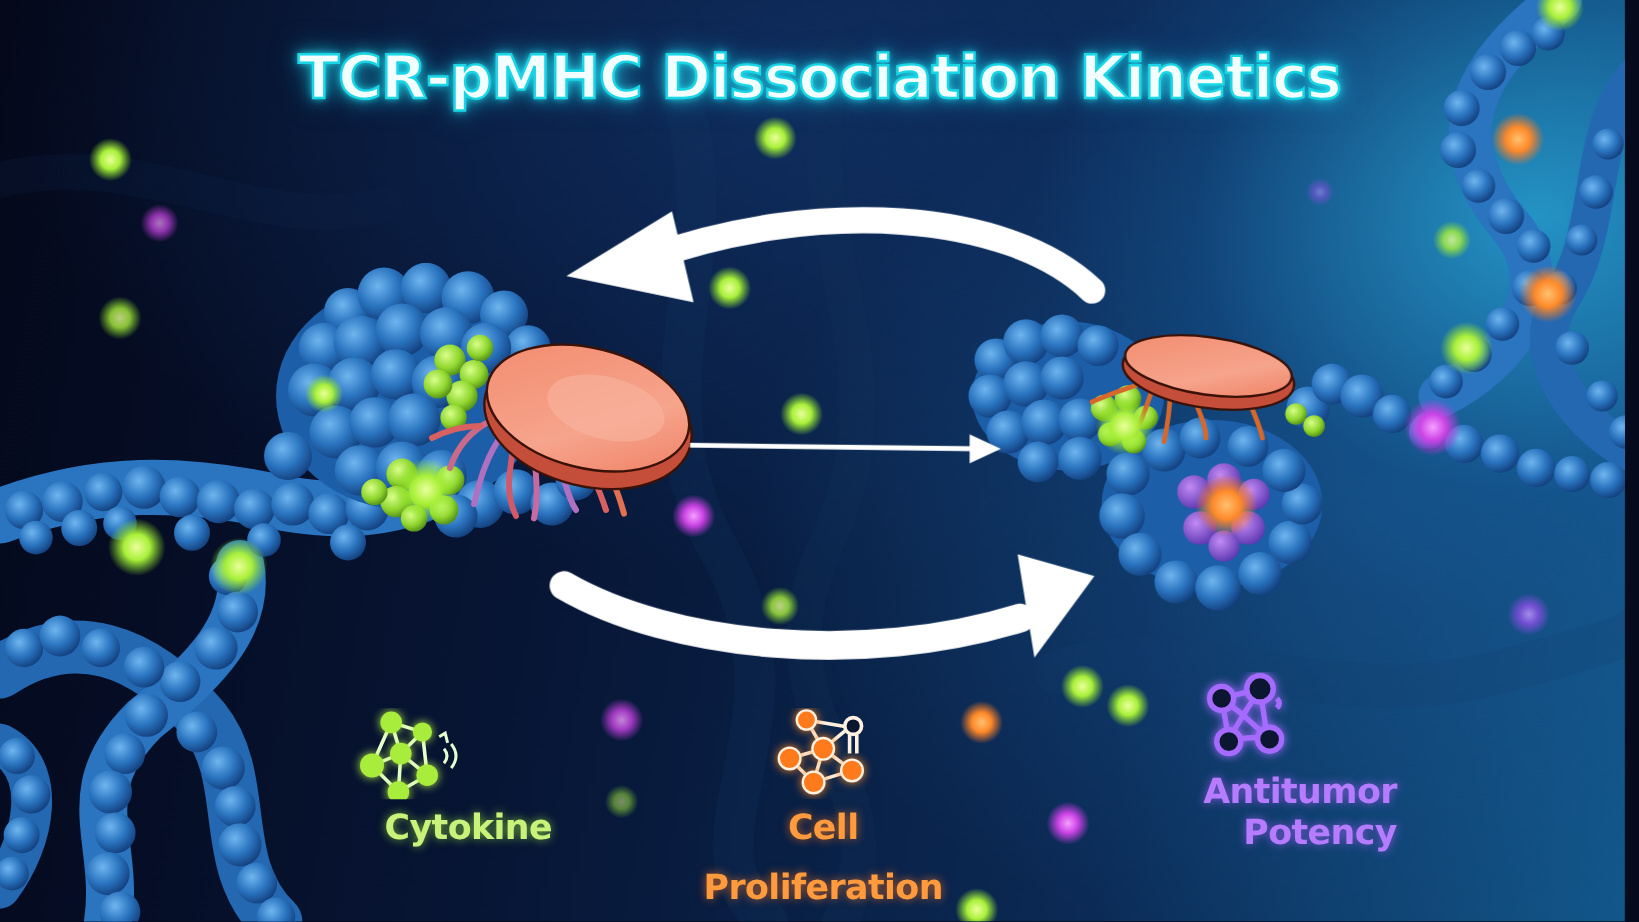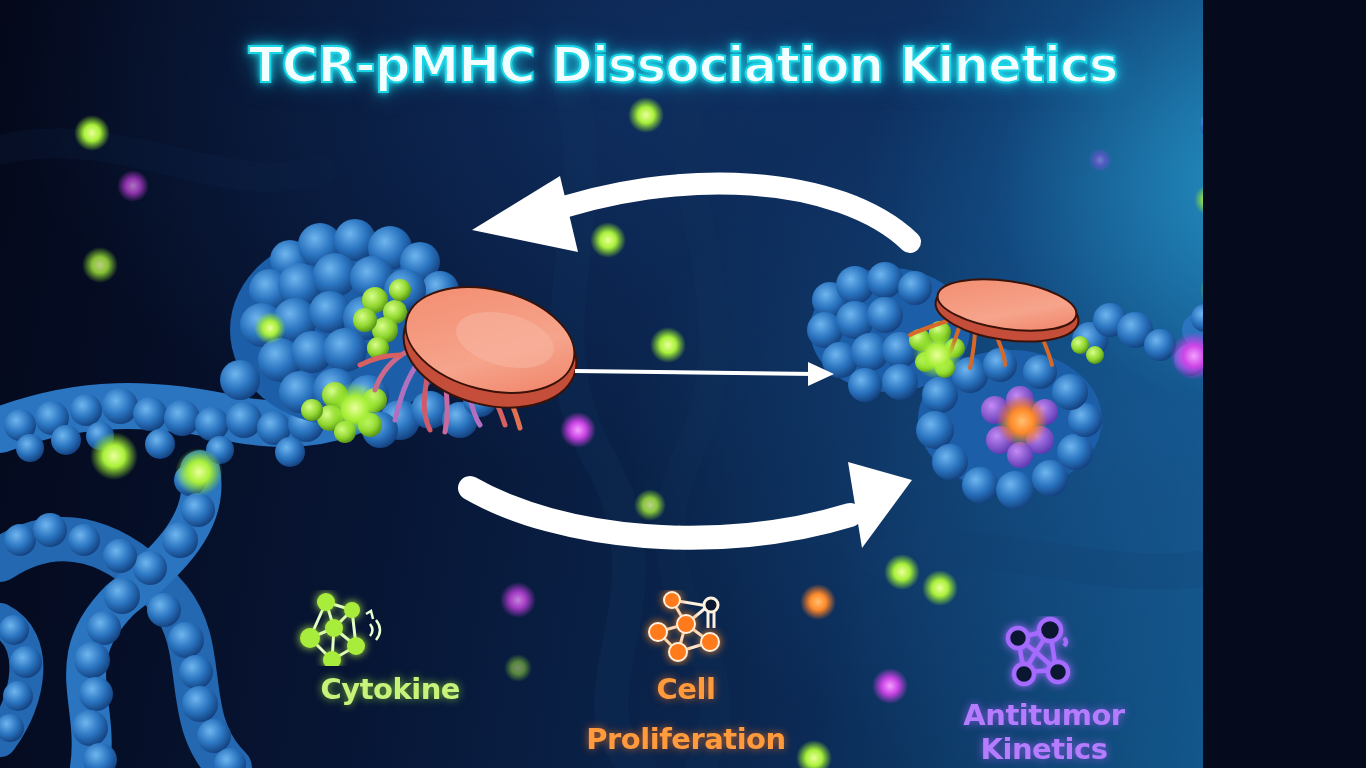--- a/index.html
+++ b/index.html
@@ -1,18 +1,18 @@
 <!DOCTYPE html>
 <html><head>
   <meta charset="utf-8">
   <style>
     * { margin: 0; padding: 0; box-sizing: border-box; }
     html, body { width: 1366px; height: 768px; overflow: hidden; background: #050a1c; }
     #stage {
-      position: relative; width: 1203px; height: 768px; overflow: hidden;
+      position: relative; width: 1354px; height: 768px; overflow: hidden;
       background:
         radial-gradient(ellipse 520px 420px at 1280px 180px, rgba(40,160,210,0.85), rgba(20,90,150,0.35) 55%, rgba(0,0,0,0) 80%),
         radial-gradient(ellipse 700px 500px at 1150px 430px, rgba(25,90,150,0.55), rgba(0,0,0,0) 75%),
         radial-gradient(ellipse 800px 500px at 650px 80px, rgba(20,60,120,0.55), rgba(0,0,0,0) 80%),
         linear-gradient(100deg, #04081a 0%, #071534 35%, #0b2a55 70%, #12578a 100%);
       font-family: "DejaVu Sans", sans-serif;
     }
     svg.layer { position: absolute; left: 0; top: 0; }
     .title {
       position: absolute; left: 0; top: 36px; width: 1366px; text-align: center;
@@ -26,21 +26,21 @@
     }
     .outcome .icon { display: block; margin: 0 auto; }
     .outcome .label {
       font-family: "DejaVu Sans", sans-serif; font-weight: bold; font-size: 29px;
       line-height: 34px; letter-spacing: -0.5px; margin-top: 6px;
     }
     #o-cyto { left: 220px; top: 590px; }
     #o-cyto .label { color: #c8f27a; text-shadow: 0 0 8px rgba(160,240,60,0.7); text-align: right; }
     #o-prolif { left: 566px; top: 590px; }
     #o-prolif .label { color: #ff9a3d; text-shadow: 0 0 8px rgba(255,120,30,0.7); text-align: center; }
-    #o-anti { left: 924px; top: 616px; }
+    #o-anti { left: 924px; top: 560px; text-align: right; }
     #o-anti .label { color: #b57cff; text-shadow: 0 0 8px rgba(170,100,255,0.7); }
   </style>
 </head>
 <body>
 
 <div id="stage">
 
   <svg class="layer" width="1366" height="768" viewBox="0 0 1366 768">
     <defs>
       <radialGradient id="bead" cx="0.38" cy="0.35" r="0.7">
@@ -419,16 +419,16 @@
         <line x1="30" y1="56" x2="62" y2="54"></line>
           <line x1="24" y1="22" x2="30" y2="56"></line>
         <circle cx="24" cy="22" r="10" fill="#0b1630"></circle>
           <circle cx="56" cy="14" r="11" fill="#0b1630"></circle>
         <circle cx="30" cy="58" r="10" fill="#0b1630"></circle>
           <circle cx="64" cy="56" r="10" fill="#0b1630"></circle>
         <path d="M70 22 q 4 4 0 8"></path>
       </g>
     </svg>
     <div class="label">Antitumor</div>
-    <div class="label" style="margin-top:0">Kinetics</div>
+    <div class="label" style="margin-top:0">Potency</div>
   </div>
 
 </div>
 
 </body></html>

